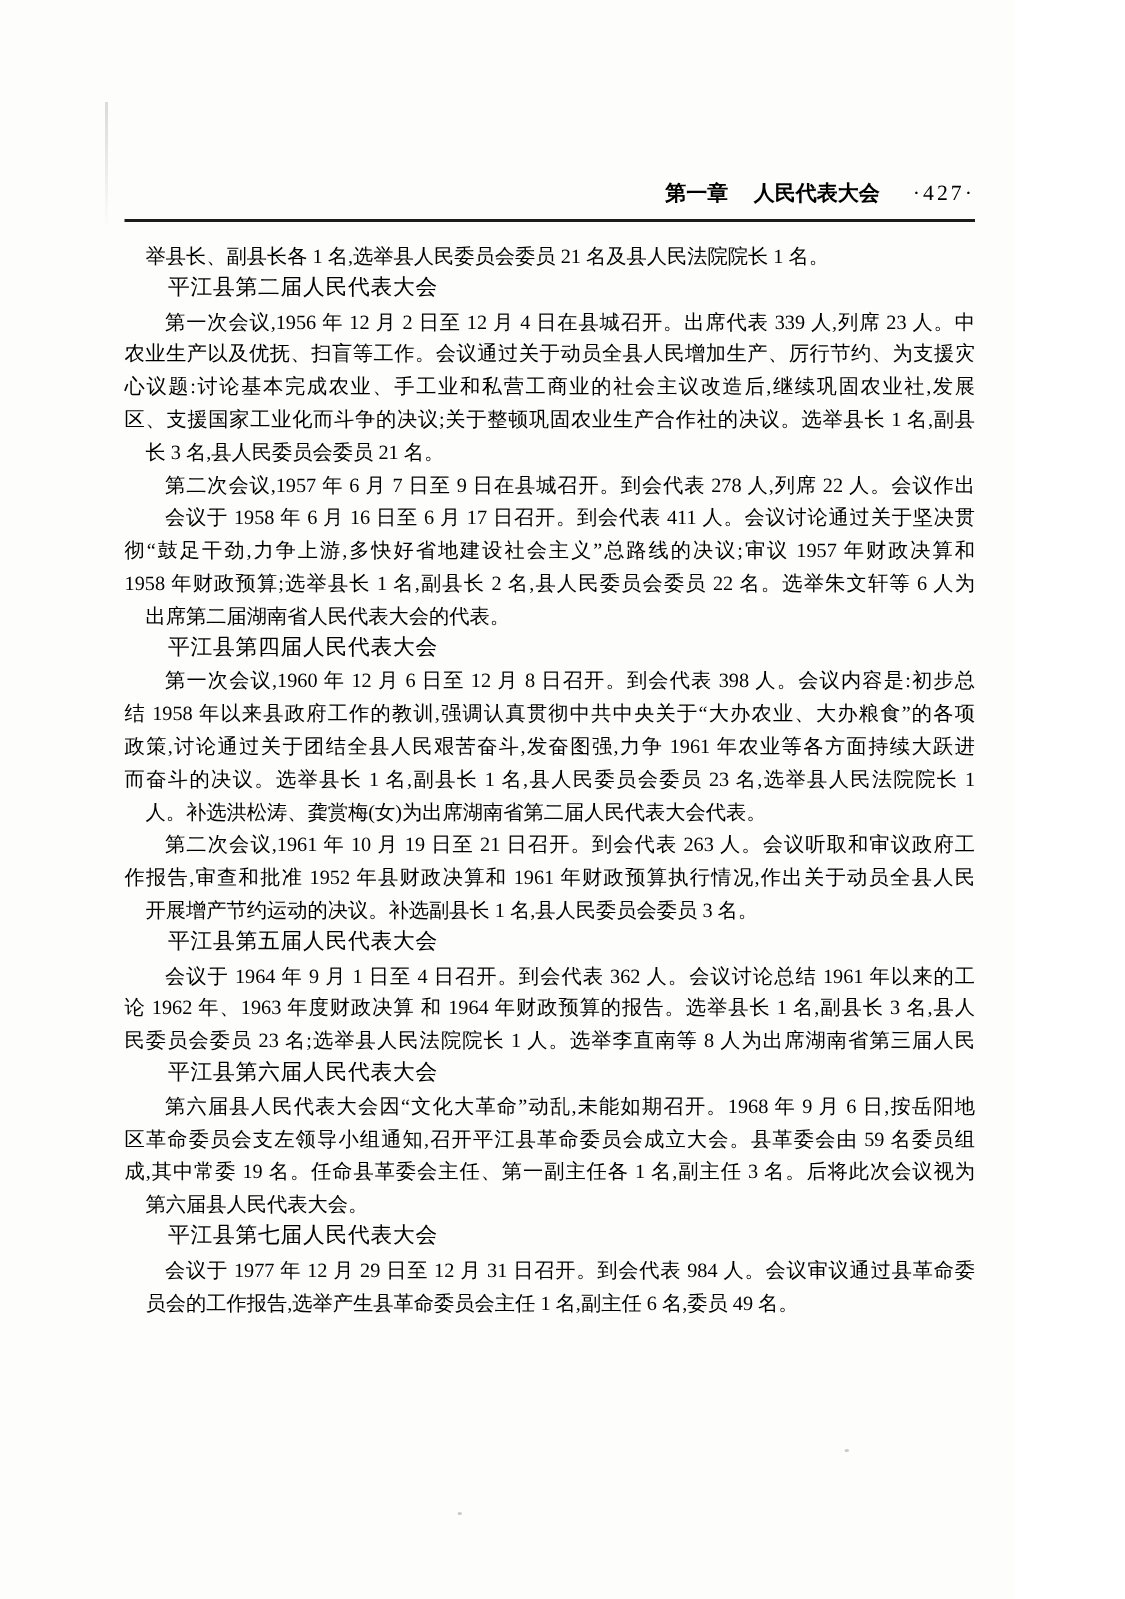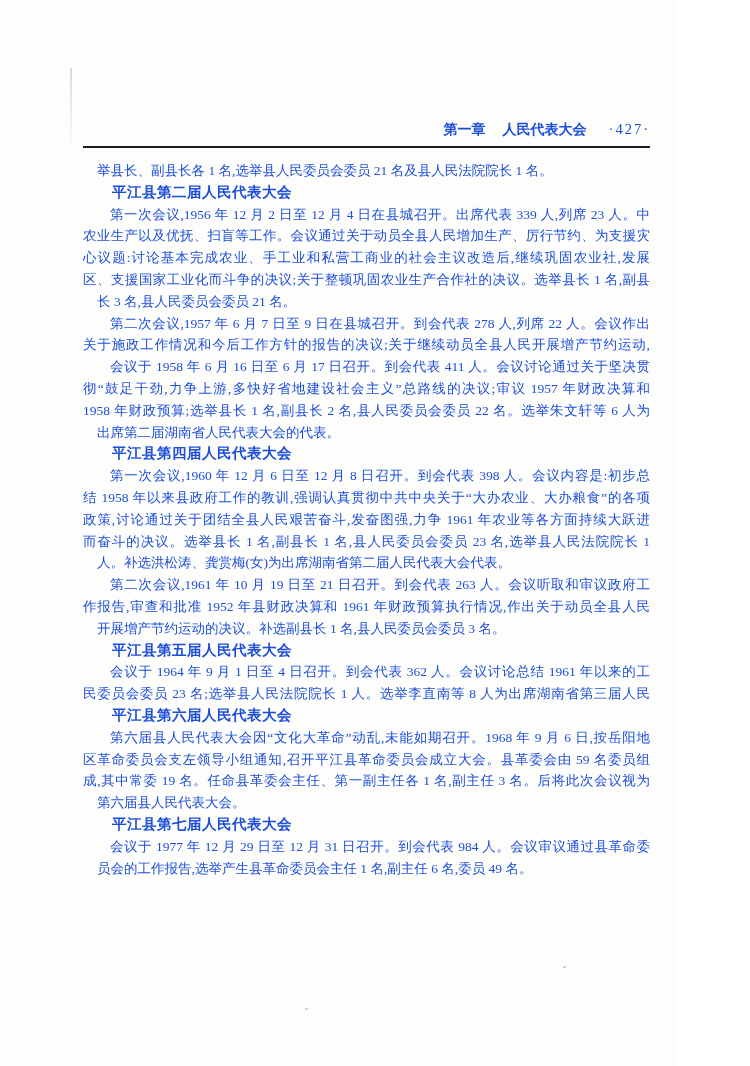--- a/index.html
+++ b/index.html
@@ -3,21 +3,21 @@
 <meta charset="utf-8">
 <style>
   html, body { margin: 0; padding: 0; background: #ffffff; }
   .page {
     position: relative;
     width: 676px;
     height: 1066px;
     background: #fdfdfc;
     overflow: hidden;
     font-family: "Liberation Serif", "DejaVu Serif", serif;
-    color: #1d4ed8;
+    color: #000000;
   }
   
   .artifact-vline {
     position: absolute;
     left: 70px;
     top: 68px;
     width: 2px;
     height: 85px;
     background: linear-gradient(#bdbdbd, rgba(189,189,189,0));
     opacity: 0.55;
@@ -66,21 +66,21 @@
     text-align: justify;
     text-align-last: justify;
     white-space: nowrap;
   }
   .line.last { text-align-last: left; margin-left: 14px; }
   .line.indent { text-indent: 2em; }
   .heading {
     line-height: 21.8px;
     height: 21.8px;
     margin-left: 2em;
-    font-weight: 700;
+    font-weight: 400;
     font-size: 14.5px;
     font-family: "Liberation Sans", "DejaVu Sans", sans-serif;
     letter-spacing: 0.5px;
   }
 </style>
 </head>
 <body>
 
 <div class="page">
   <div class="artifact-vline"></div>
@@ -96,36 +96,36 @@
     <div class="header-rule"></div>
     <div class="body-text" id="body-text">
         <div class="line last">举县长、副县长各 1 名,选举县人民委员会委员 21 名及县人民法院院长 1 名。</div>
         <div class="heading">平江县第二届人民代表大会</div>
         <div class="line indent">第一次会议,1956 年 12 月 2 日至 12 月 4 日在县城召开。出席代表 339 人,列席 23 人。中</div>
         <div class="line">农业生产以及优抚、扫盲等工作。会议通过关于动员全县人民增加生产、厉行节约、为支援灾</div>
         <div class="line">心议题:讨论基本完成农业、手工业和私营工商业的社会主议改造后,继续巩固农业社,发展</div>
         <div class="line">区、支援国家工业化而斗争的决议;关于整顿巩固农业生产合作社的决议。选举县长 1 名,副县</div>
         <div class="line last">长 3 名,县人民委员会委员 21 名。</div>
         <div class="line indent">第二次会议,1957 年 6 月 7 日至 9 日在县城召开。到会代表 278 人,列席 22 人。会议作出</div>
-        <div class="line">关于施政工作情况和今后工作方针的报告的决议;关于继续动员全县人民开展增产节约运动,</div>
         <div class="line indent">会议于 1958 年 6 月 16 日至 6 月 17 日召开。到会代表 411 人。会议讨论通过关于坚决贯</div>
         <div class="line">彻“鼓足干劲,力争上游,多快好省地建设社会主义”总路线的决议;审议 1957 年财政决算和</div>
         <div class="line">1958 年财政预算;选举县长 1 名,副县长 2 名,县人民委员会委员 22 名。选举朱文轩等 6 人为</div>
         <div class="line last">出席第二届湖南省人民代表大会的代表。</div>
         <div class="heading">平江县第四届人民代表大会</div>
         <div class="line indent">第一次会议,1960 年 12 月 6 日至 12 月 8 日召开。到会代表 398 人。会议内容是:初步总</div>
         <div class="line">结 1958 年以来县政府工作的教训,强调认真贯彻中共中央关于“大办农业、大办粮食”的各项</div>
         <div class="line">政策,讨论通过关于团结全县人民艰苦奋斗,发奋图强,力争 1961 年农业等各方面持续大跃进</div>
         <div class="line">而奋斗的决议。选举县长 1 名,副县长 1 名,县人民委员会委员 23 名,选举县人民法院院长 1</div>
         <div class="line last">人。补选洪松涛、龚赏梅(女)为出席湖南省第二届人民代表大会代表。</div>
         <div class="line indent">第二次会议,1961 年 10 月 19 日至 21 日召开。到会代表 263 人。会议听取和审议政府工</div>
         <div class="line">作报告,审查和批准 1952 年县财政决算和 1961 年财政预算执行情况,作出关于动员全县人民</div>
         <div class="line last">开展增产节约运动的决议。补选副县长 1 名,县人民委员会委员 3 名。</div>
         <div class="heading">平江县第五届人民代表大会</div>
         <div class="line indent">会议于 1964 年 9 月 1 日至 4 日召开。到会代表 362 人。会议讨论总结 1961 年以来的工</div>
+        <div class="line">论 1962 年、1963 年度财政决算 和 1964 年财政预算的报告。选举县长 1 名,副县长 3 名,县人</div>
         <div class="line">民委员会委员 23 名;选举县人民法院院长 1 人。选举李直南等 8 人为出席湖南省第三届人民</div>
         <div class="heading">平江县第六届人民代表大会</div>
         <div class="line indent">第六届县人民代表大会因“文化大革命”动乱,未能如期召开。1968 年 9 月 6 日,按岳阳地</div>
         <div class="line">区革命委员会支左领导小组通知,召开平江县革命委员会成立大会。县革委会由 59 名委员组</div>
         <div class="line">成,其中常委 19 名。任命县革委会主任、第一副主任各 1 名,副主任 3 名。后将此次会议视为</div>
         <div class="line last">第六届县人民代表大会。</div>
         <div class="heading">平江县第七届人民代表大会</div>
         <div class="line indent">会议于 1977 年 12 月 29 日至 12 月 31 日召开。到会代表 984 人。会议审议通过县革命委</div>
         <div class="line last">员会的工作报告,选举产生县革命委员会主任 1 名,副主任 6 名,委员 49 名。</div>
       </div>

